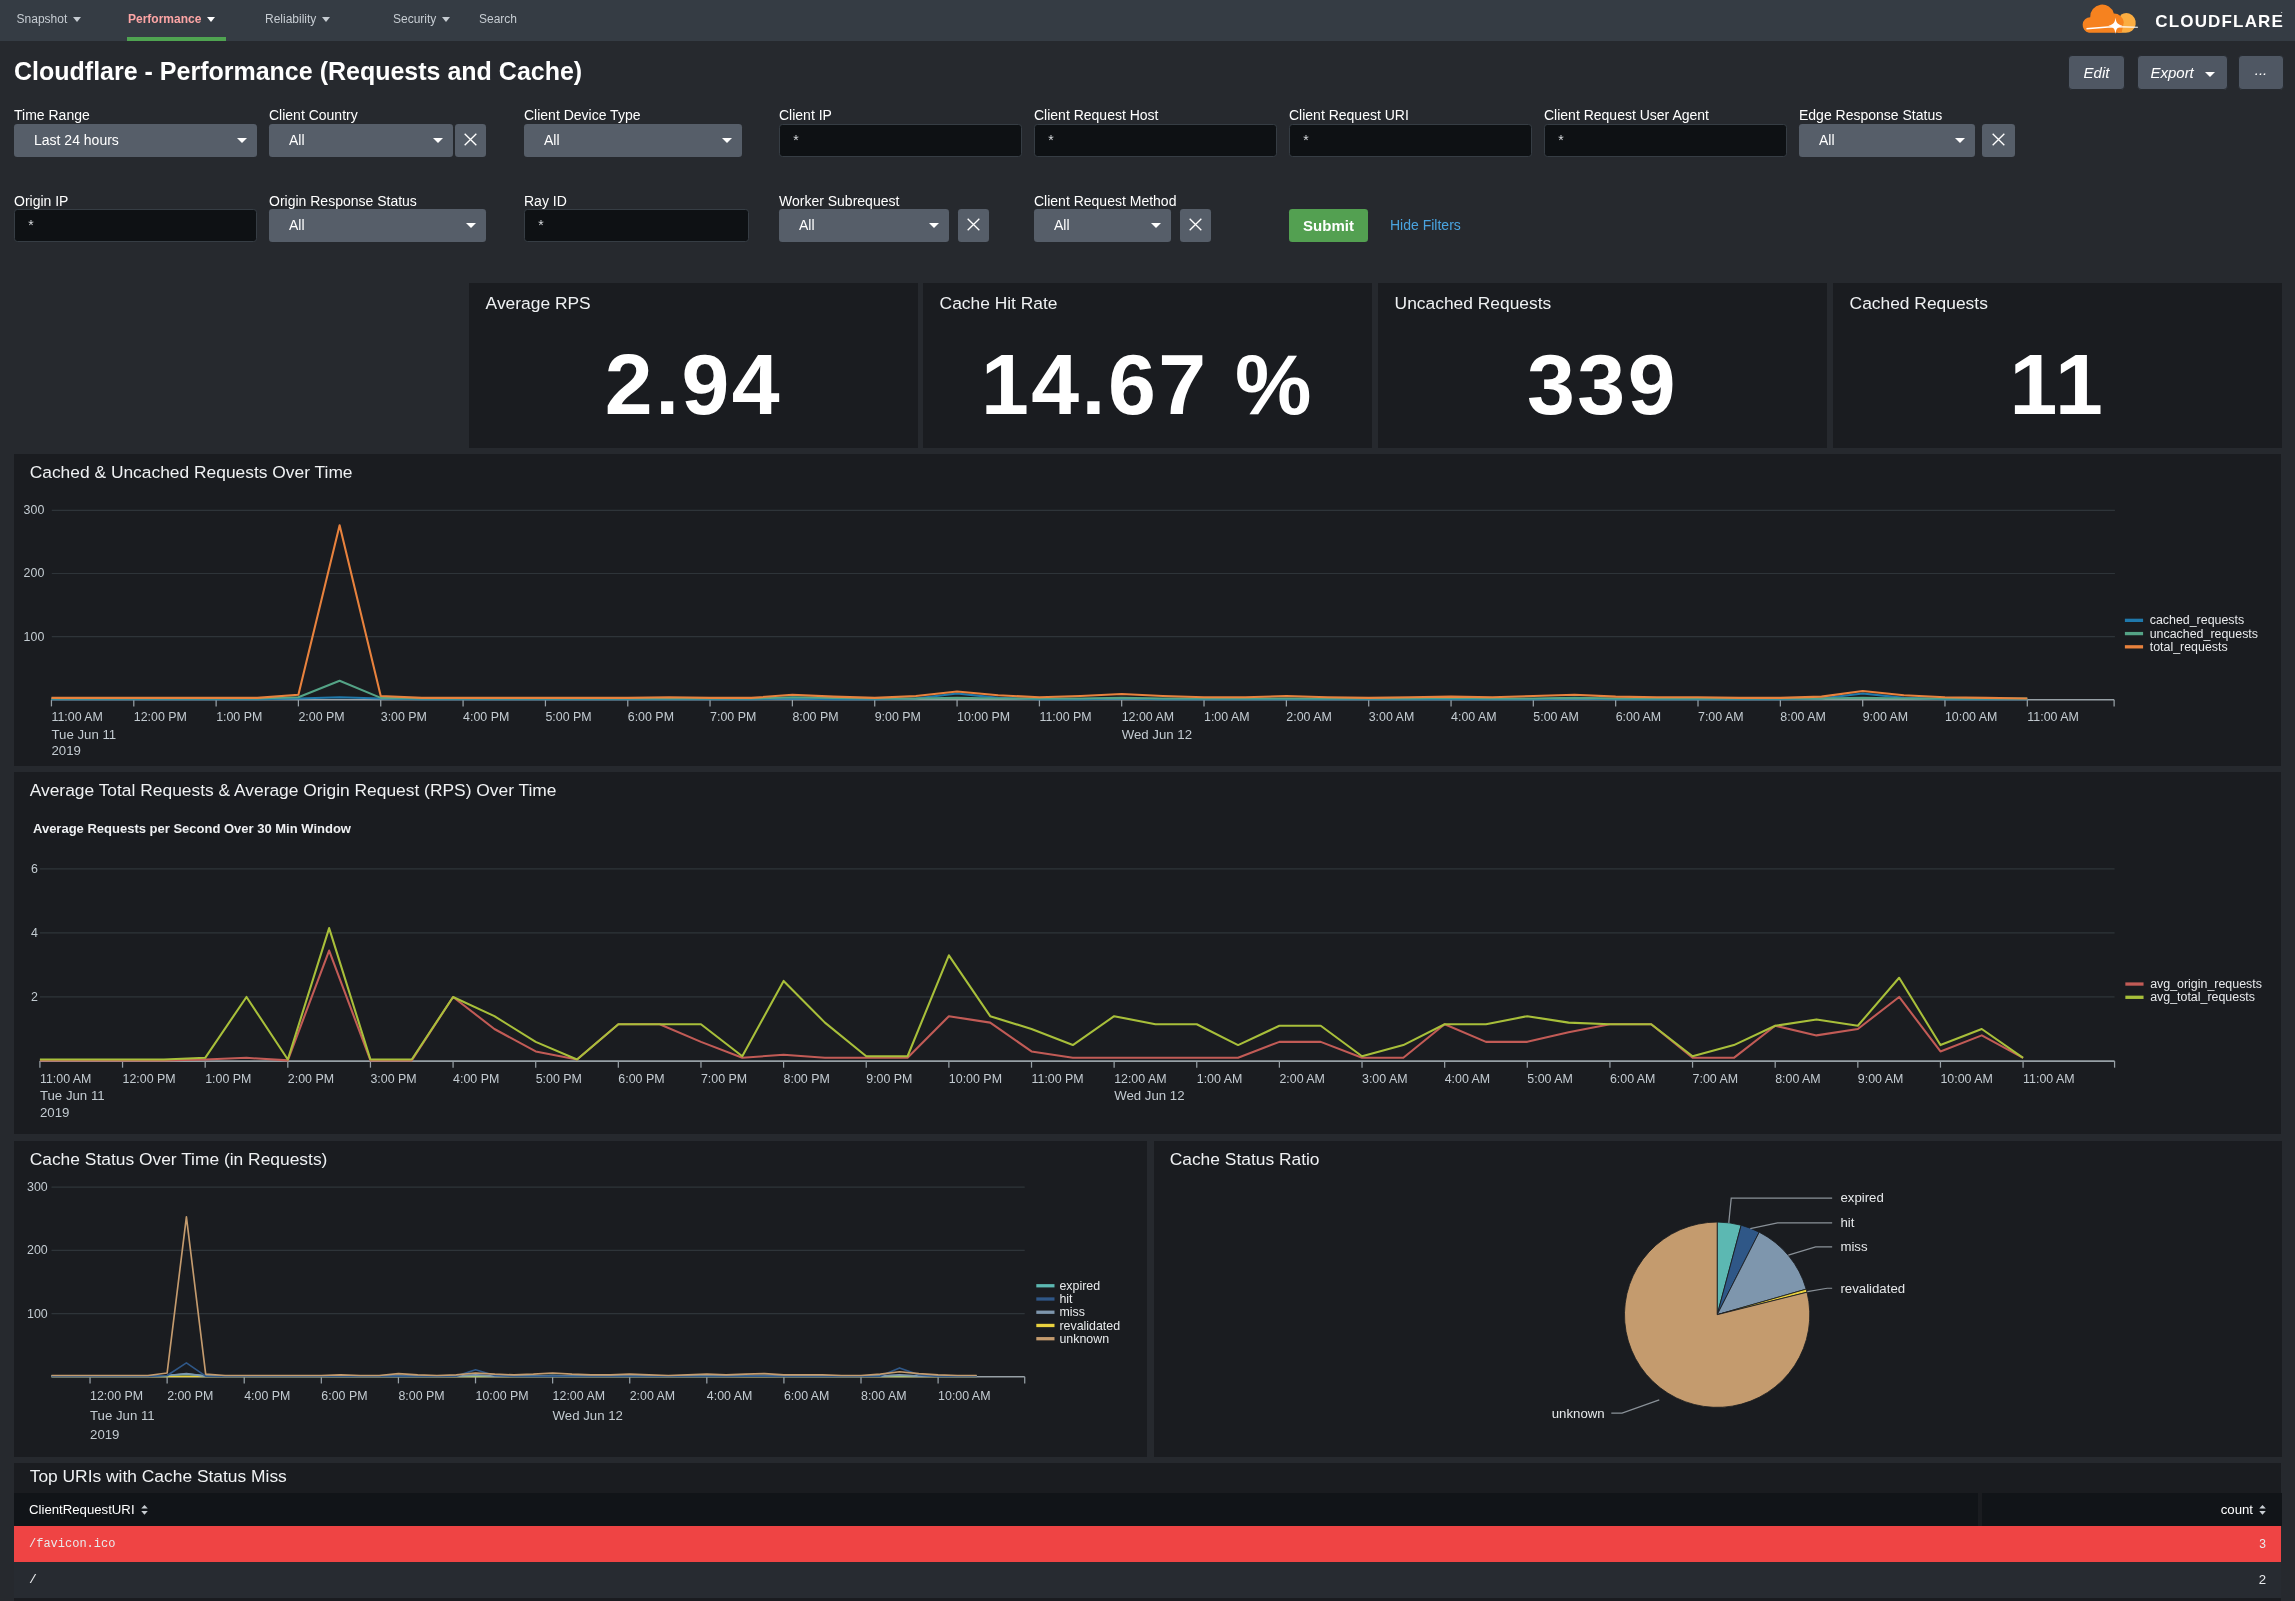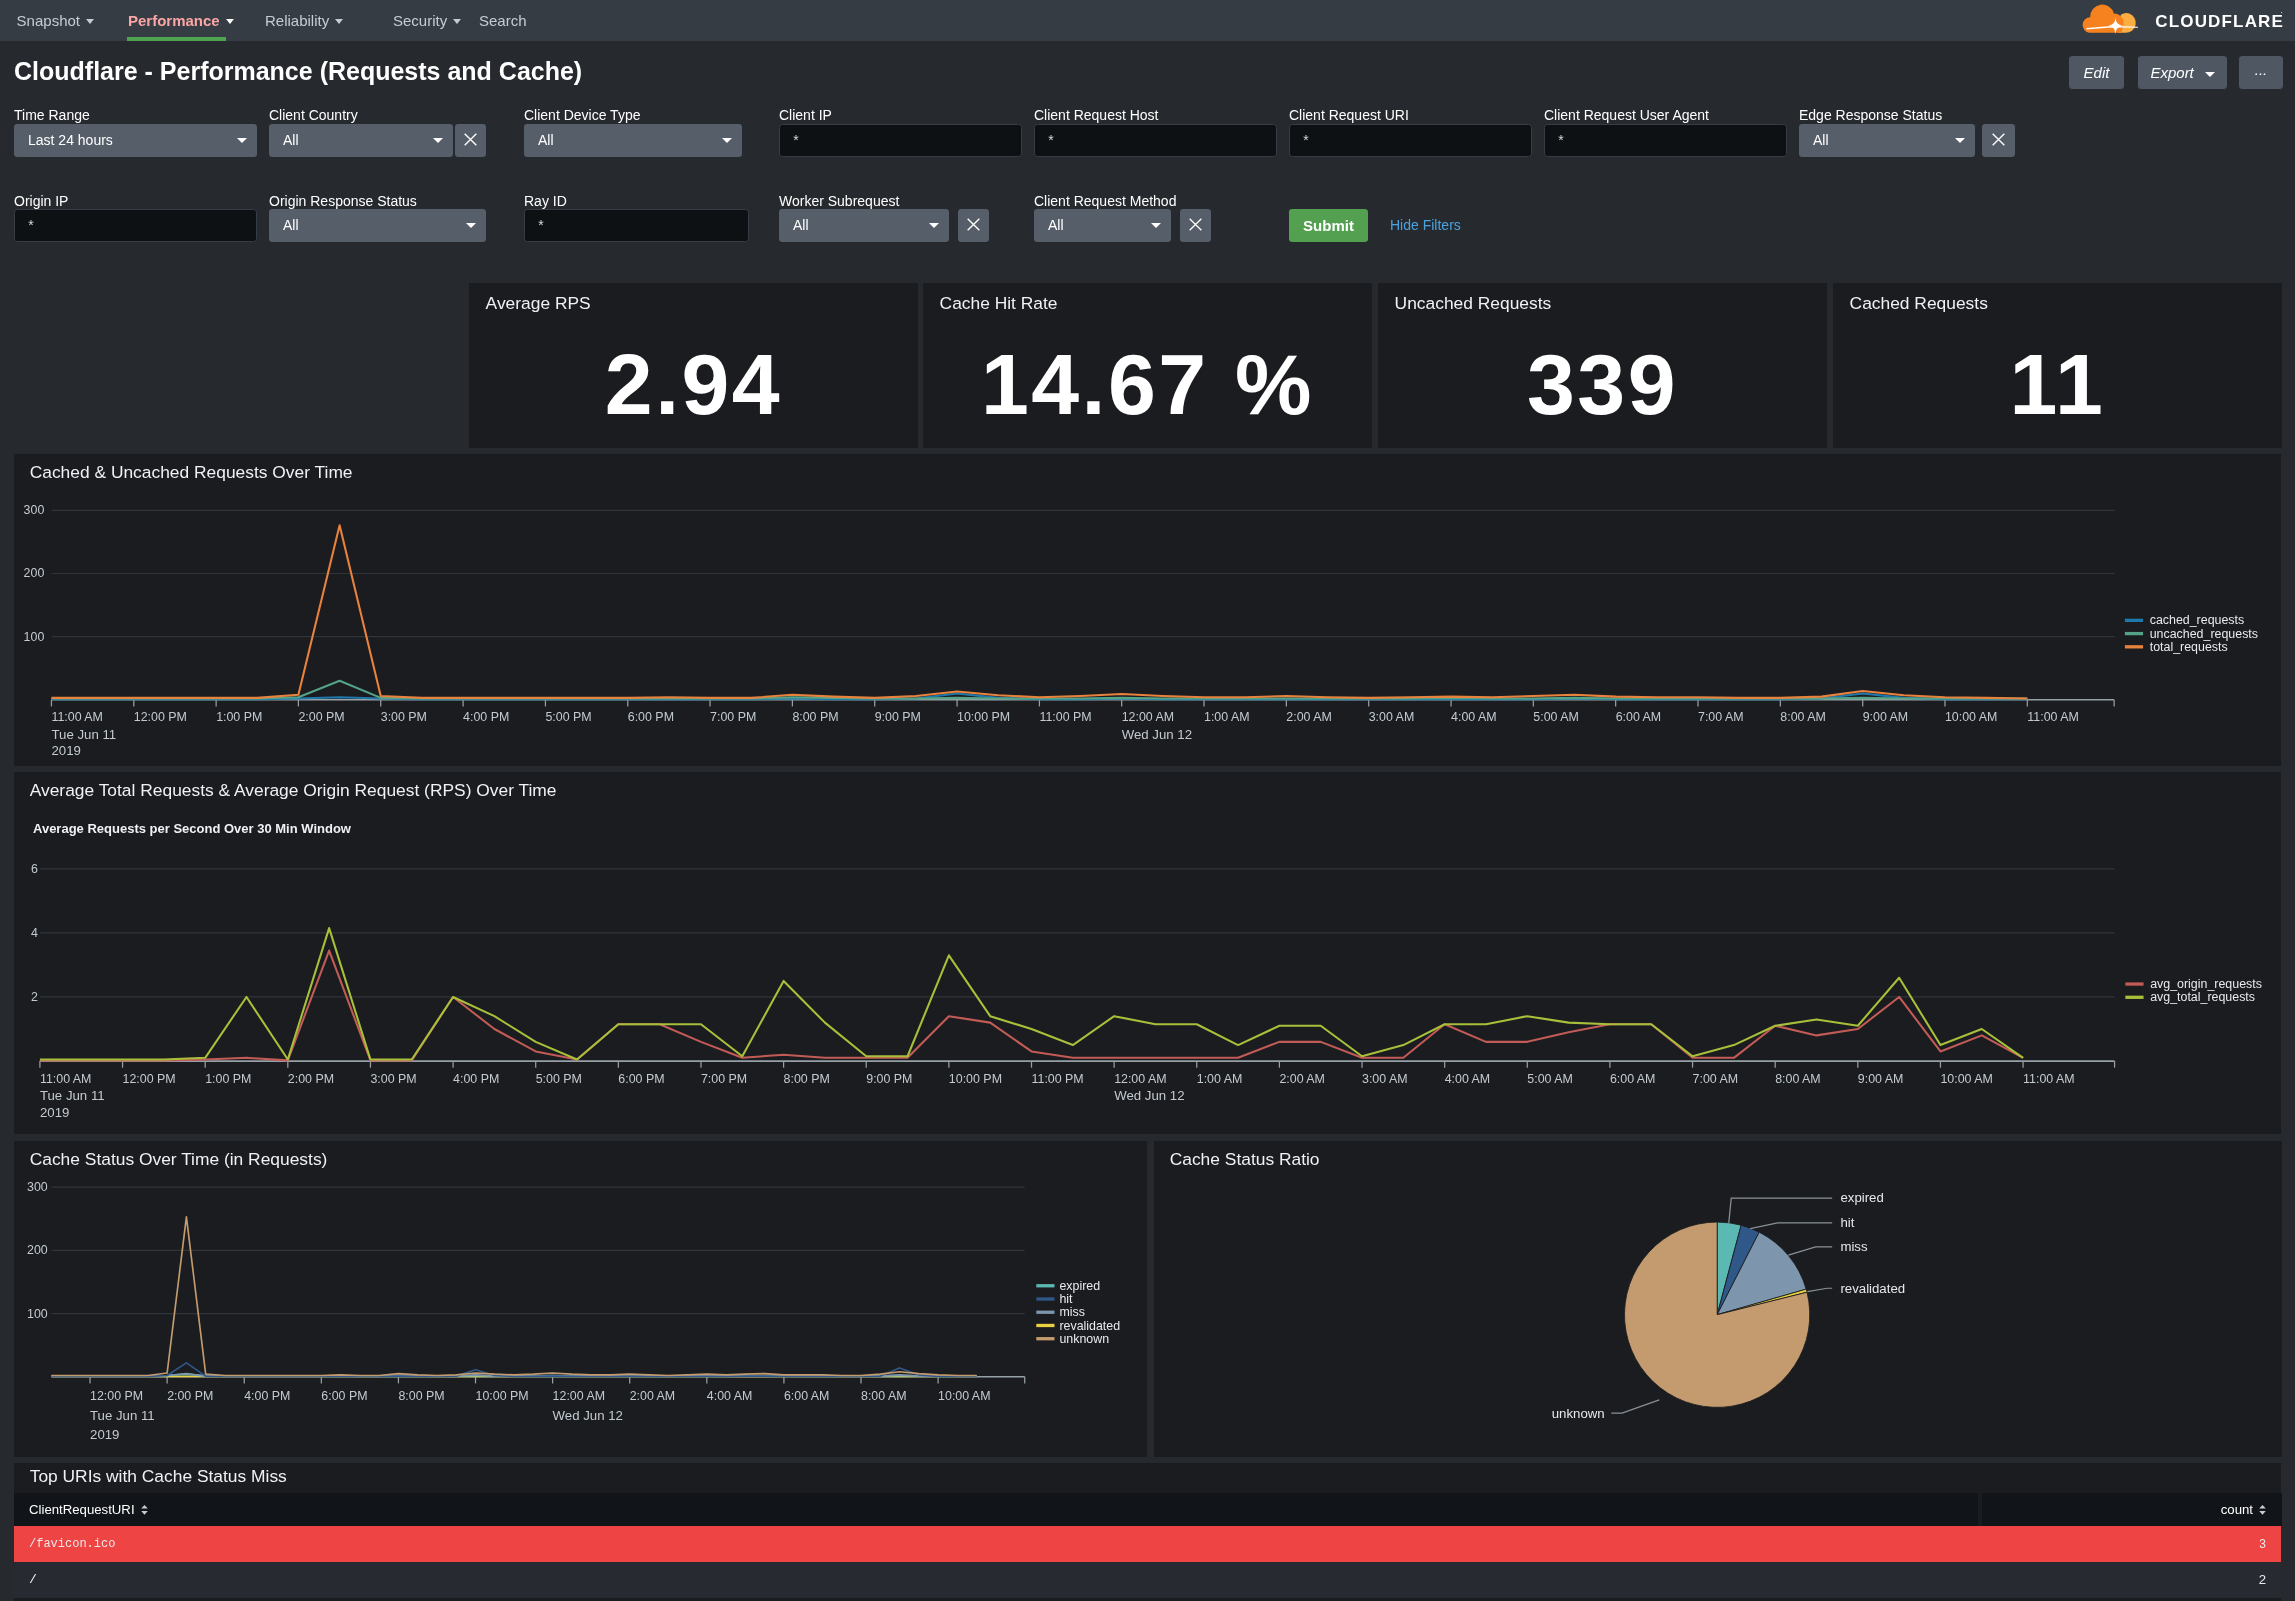--- a/index.html
+++ b/index.html
@@ -1,28 +1,28 @@
 <!DOCTYPE html>
 <html style="font-size:13.2px"><head><meta charset="utf-8">
 <style>
 * { margin:0; padding:0; box-sizing:border-box; }
 html,body { width:2295px; height:1602px; background:#26292e; font-family:"Liberation Sans",sans-serif; overflow:hidden; }
 .abs { position:absolute; }
 #page { position:relative; width:2295px; height:1602px; }
 #nav { position:absolute; left:0; top:0; width:2295px; height:41px; background:#353c44; }
-.navitem { position:absolute; top:11.6px; font-size:15px; color:#c6ccd2; }
+.navitem { position:absolute; top:11.6px; font-size:12px; color:#c6ccd2; }
 .navitem b { color:#fca5a5; }
 .caret { display:inline-block; width:0; height:0; border-left:5px solid transparent; border-right:5px solid transparent; border-top:5.8px solid #fff; vertical-align:middle; margin-left:6.6px; }
 .navitem .caret { border-top-color:#c6ccd2; border-left-width:4.1px; border-right-width:4.1px; border-top-width:5px; margin-left:5.8px; }
 .navitem.active .caret { border-top-color:#fff; }
 #navunderline { position:absolute; left:127px; top:37px; width:99px; height:4.1px; background:#4fa351; }
 h1 { position:absolute; left:14px; top:57px; font-size:25px; font-weight:bold; color:#fff; letter-spacing:0; }
 .topbtn { position:absolute; top:55px; height:35px; background:#4f5763; border:0.8px solid #262a30; border-radius:4.1px; color:#fff; font-size:15px; text-align:center; line-height:33px;font-style:italic; }
 .flab { position:absolute; font-size:14px; color:#fff; white-space:nowrap;margin-top:10px; }
-.sel { position:absolute; height:33px; background:#565e69; border-radius:3.3px; color:#fff; font-size:14px; line-height:33px; padding-left:14px; }
+.sel { position:absolute; height:33px; background:#565e69; border-radius:3.3px; color:#fff; font-size:14px; line-height:33px; padding-left:20px; }
 .sel .caret { position:absolute; right:10px; top:14px; }
 .xbtn { position:absolute; height:33px; background:#565e69; border-radius:3.3px; text-align:center; line-height:38px; }
 .inp { position:absolute; height:33px; background:#0e1114; border:0.8px solid #363d44; border-radius:3.3px; color:#d7dadd; font-size:14px; line-height:31px; padding-left:13.2px; }
 #submit { position:absolute; left:1289px; top:209px; width:79px; height:33px; background:#53a051; border-radius:3.3px; color:#fff; font-size:15px; font-weight:bold; text-align:center; line-height:33px; }
 #hidef { position:absolute; left:1390px; top:217px; font-size:14px; color:#4aa3df; }
 .panel { position:absolute; background:#1a1c20; }
 .ptitle { position:absolute; font-size:17.4px; color:#eff1f3; white-space:nowrap; }
 .kpival { position:absolute; left:0; width:100%; top:43px; height:116px; font-size:86px; font-weight:bold; color:#fff; text-align:center; line-height:116px; letter-spacing:2.5px; }
 .mono { font-family:"Liberation Mono",monospace; }
 </style></head>

